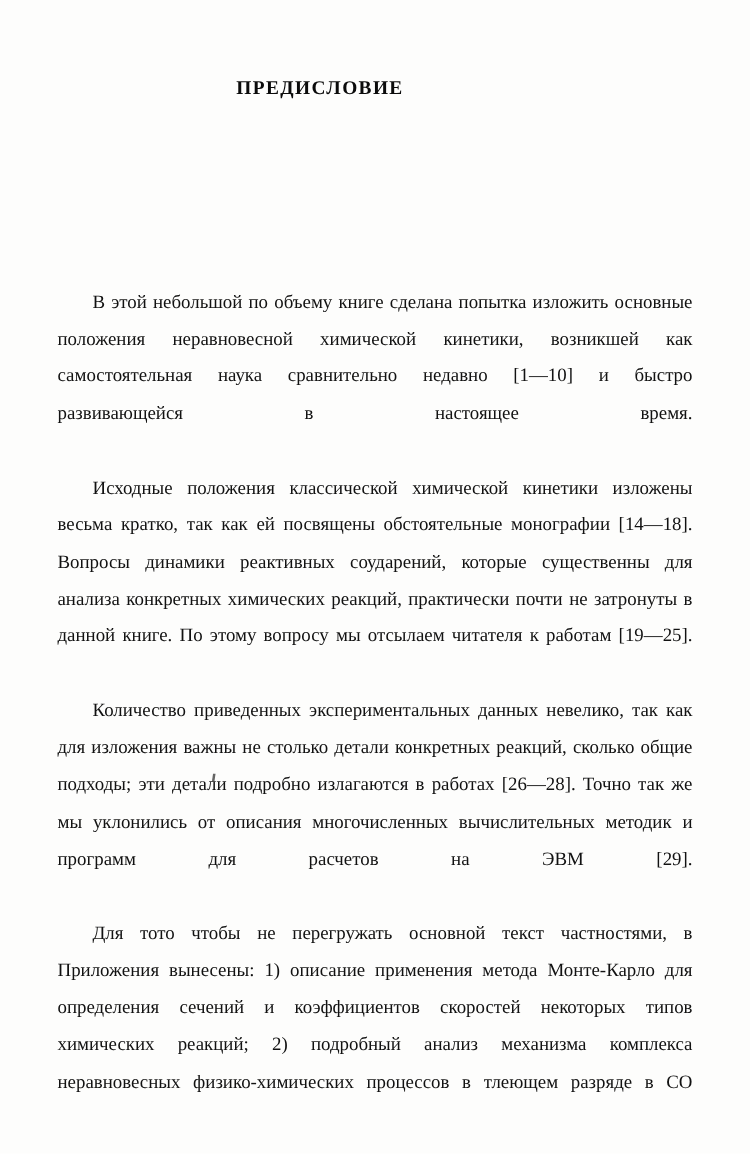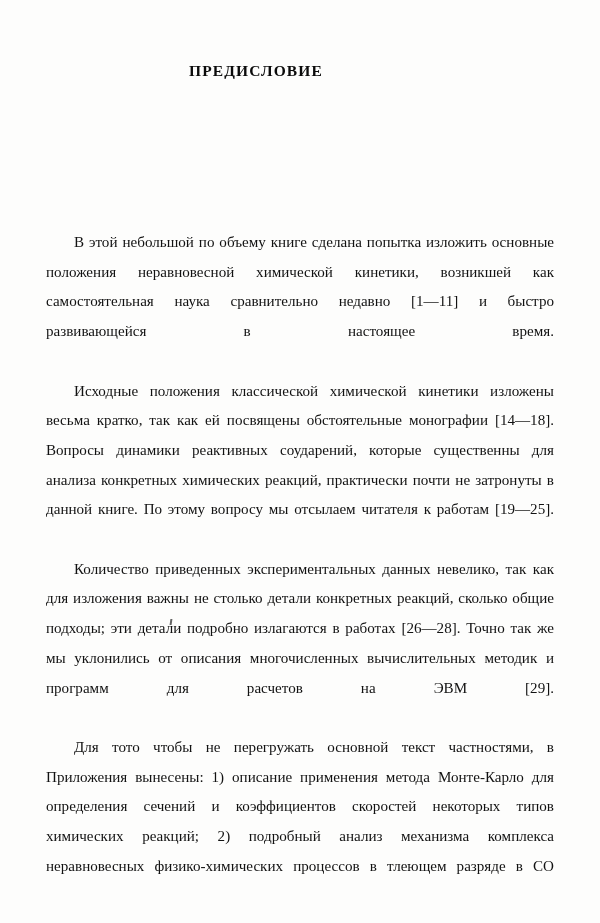--- a/index.html
+++ b/index.html
@@ -83,21 +83,21 @@
 </style>
 </head>
 <body>
 
 <div class="page">
 
   <h1 class="page-title">ПРЕДИСЛОВИЕ</h1>
 
   <div class="body-text">
 
-    <p class="para">В этой небольшой по объему книге сделана попытка изложить основные положения неравновесной химической кинетики, возникшей как самостоятельная наука сравнительно недавно [1—11] и быстро развивающейся в настоящее время.</p>
+    <p class="para">В этой небольшой по объему книге сделана попытка изложить основные положения неравновесной химической кинетики, возникшей как самостоятельная наука сравнительно недавно [1—10] и быстро развивающейся в настоящее время.</p>
 
 
     <p class="para">Исходные положения классической химической кинетики изложены весьма кратко, так как ей посвящены обстоятельные монографии [14—18]. Вопросы динамики реактивных соударений, которые существенны для анализа конкретных химических реакций, практически почти не затронуты в данной книге. По этому вопросу мы отсылаем читателя к работам [19—25].</p>
 
     <p class="para">Количество приведенных экспериментальных данных невелико, так как для изложения важны не столько детали конкретных реакций, сколько общие подходы; эти детали подробно излагаются в работах [26—28]. Точно так же мы уклонились от описания многочисленных вычислительных методик и программ для расчетов на ЭВМ [29].</p>
 
     <p class="para"><span>Для тото чтобы не перегружать основной текст частностями, в Приложения вынесены: 1) описание применения метода Монте-Карло для определения сечений и коэффициентов скоростей некоторых типов химических реакций; 2) подробный анализ механизма комплекса неравновесных физико-химических процессов в тлеющем разряде в CO</span></p>
 
   </div>
 

